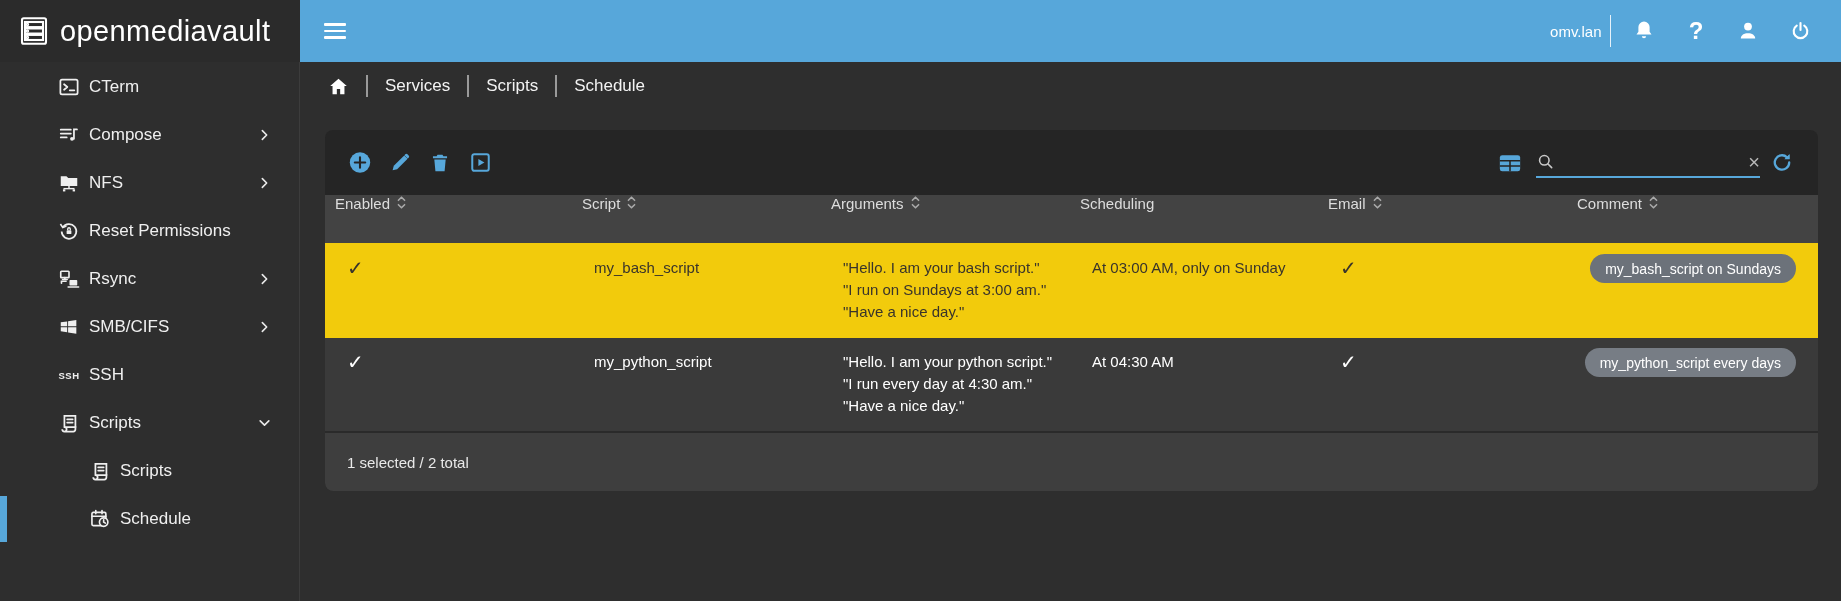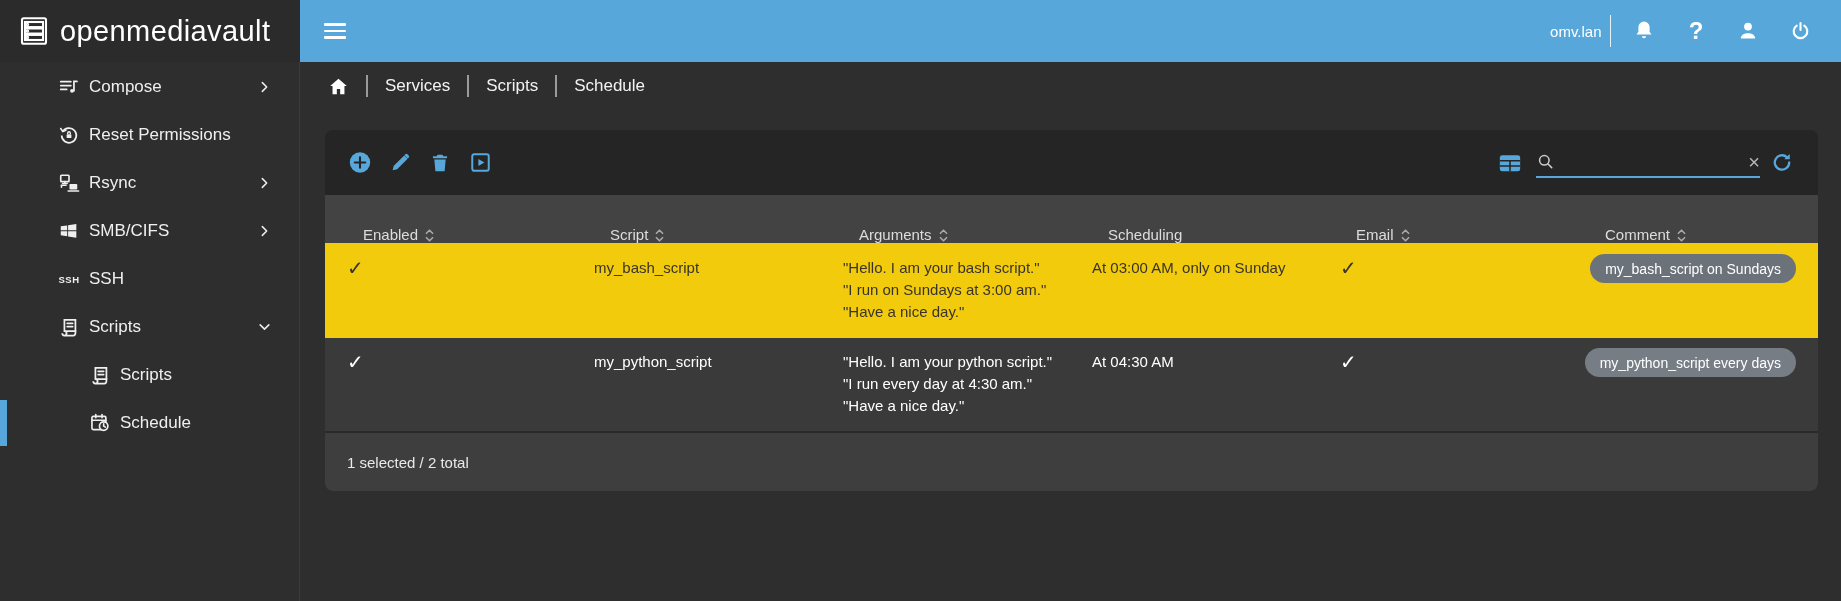--- a/index.html
+++ b/index.html
@@ -46,21 +46,21 @@
   .toolbar{height:65px;display:flex;align-items:center;padding:0 24px 0 23px;flex:none;}
   .tool-btn{width:24px;height:24px;margin-right:16px;display:flex;align-items:center;justify-content:center;color:var(--accent);cursor:pointer;}
   .toolbar-right{margin-left:auto;display:flex;align-items:center;}
   .search-wrap{position:relative;width:224px;height:30px;margin:0 10px 0 14px;border-bottom:2px solid var(--accent);}
   .search-wrap input{position:absolute;left:26px;right:20px;top:2px;bottom:2px;width:178px;background:transparent;border:none;outline:none;color:#eee;font-size:14px;}
   .search-glass{position:absolute;left:0;top:4px;color:#C9C9C9;}
   .search-clear{position:absolute;right:0;top:1px;color:#B8B8B8;font-size:20px;line-height:26px;cursor:pointer;}
 
   .thead{height:48px;background:var(--thead);flex:none;}
   .grid6{display:grid;grid-template-columns:247px 249px 249px 248px 249px 251px;}
-  .hcell{display:flex;align-items:flex-end;padding-left:38px;color:#DDDDDD;font-size:15px;gap:7px;cursor:pointer;}
+  .hcell{display:flex;align-items:flex-start;padding-left:10px;color:#DDDDDD;font-size:15px;gap:7px;cursor:pointer;}
   .sorticon{display:inline-flex;color:#A9A9A9;}
 
   .trow{flex:none;cursor:pointer;}
   .trow .cell{padding:14px 0 0 22px;font-size:15px;line-height:22px;}
   .trow.r1{height:95px;background:var(--yellow);color:var(--yellow-text);}
   .trow.r2{height:93px;background:var(--row-bg);color:#FFFFFF;}
   .trow.r2 .cell{padding-top:13px;}
   .check{font-size:20px;font-weight:700;line-height:22px;}
   .cell.comment{display:flex;justify-content:flex-end;padding-right:22px;padding-left:0;}
   .chip{height:29px;border-radius:15px;display:inline-flex;align-items:center;padding:0 15px;font-size:14px;color:#ffffff;margin-top:-3px;white-space:nowrap;}
@@ -120,37 +120,64 @@
         <svg width="23" height="23" viewBox="0 0 24 24" fill="none" stroke="#fff" stroke-width="2.2" stroke-linecap="round">
           <path d="M12 3.2v7.3"></path>
           <path d="M8.1 5.9a7.1 7.1 0 1 0 7.8 0"></path>
         </svg>
       </div>
     </div>
   </div>
 
   <nav class="sidebar">
 
+    <div class="nav-item">
+      <span class="nico">
+        <svg width="22" height="22" viewBox="0 0 24 24" fill="none" stroke="currentColor" stroke-width="1.9" stroke-linecap="round" stroke-linejoin="round">
+          <rect x="2.6" y="4" width="18.8" height="16" rx="1.8"></rect>
+            <path d="M6.6 9l3.6 3-3.6 3"></path>
+            <path d="M12.8 15.6h5"></path>
+        </svg>
+      </span>
+      <span>CTerm</span>
+    </div>
 
     <div class="nav-item">
       <span class="nico">
         <svg width="22" height="22" viewBox="0 0 24 24" fill="none" stroke="currentColor" stroke-width="1.9" stroke-linecap="round">
           <path d="M3 6.2h11M3 10.4h11M3 14.6h6.5"></path>
             <circle cx="15.3" cy="16.2" r="2.1" fill="currentColor" stroke="none"></circle>
             <path d="M17.4 16.2V5.9h3.3"></path>
         </svg>
       </span>
       <span>Compose</span>
       <span class="chev">
         <svg width="13" height="13" viewBox="0 0 24 24" fill="none" stroke="currentColor" stroke-width="3" stroke-linecap="round" stroke-linejoin="round">
             <path d="M8 4l8 8-8 8"></path>
           </svg>
       </span>
     </div>
 
+    <div class="nav-item">
+      <span class="nico">
+        <svg width="22" height="22" viewBox="0 0 24 24" fill="currentColor">
+          <path d="M3 4.5h6.2l2 2H21v8.7H3z"></path>
+          <rect x="11.2" y="15.2" width="1.6" height="2.6"></rect>
+          <rect x="6" y="17.4" width="12" height="1.5"></rect>
+          <rect x="5.4" y="18.9" width="2.6" height="2.3"></rect>
+          <rect x="16" y="18.9" width="2.6" height="2.3"></rect>
+        </svg>
+      </span>
+      <span>NFS</span>
+      <span class="chev">
+        <svg width="13" height="13" viewBox="0 0 24 24" fill="none" stroke="currentColor" stroke-width="3" stroke-linecap="round" stroke-linejoin="round">
+            <path d="M8 4l8 8-8 8"></path>
+          </svg>
+      </span>
+    </div>
 
     <div class="nav-item">
       <span class="nico">
         <svg width="22" height="22" viewBox="0 0 24 24" fill="none" stroke="currentColor" stroke-width="1.9">
           <path d="M5.2 8.2A8 8 0 1 1 4 12.6"></path>
           <path d="M2.6 4.4l2.6 3.8 4-1.6" fill="none" stroke-width="1.7"></path>
           <rect x="9.4" y="11.2" width="5.2" height="4.2" rx="0.8" fill="currentColor" stroke="none"></rect>
           <path d="M10.6 11.2V9.9a1.4 1.4 0 0 1 2.8 0v1.3" stroke-width="1.5"></path>
         </svg>
       </span>

